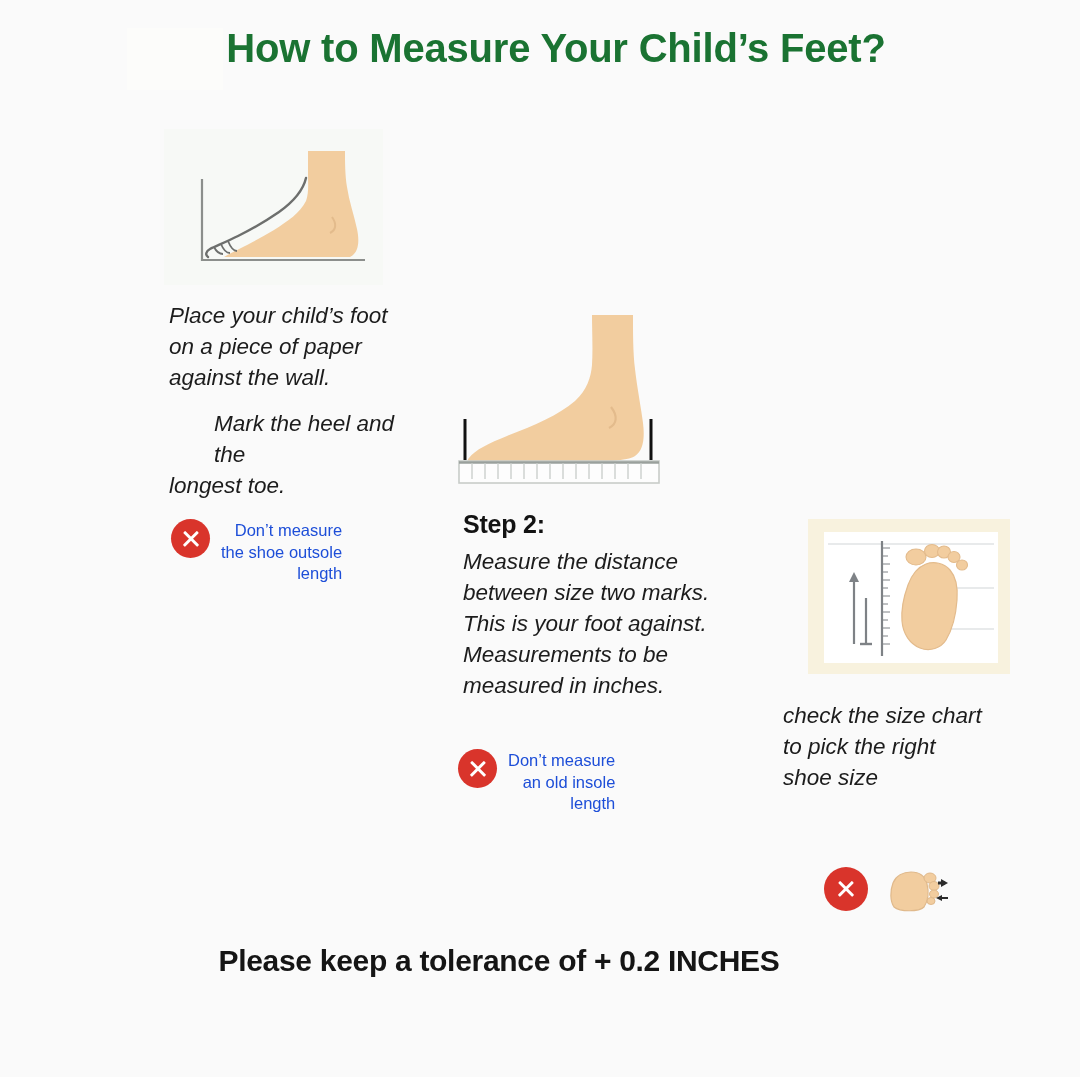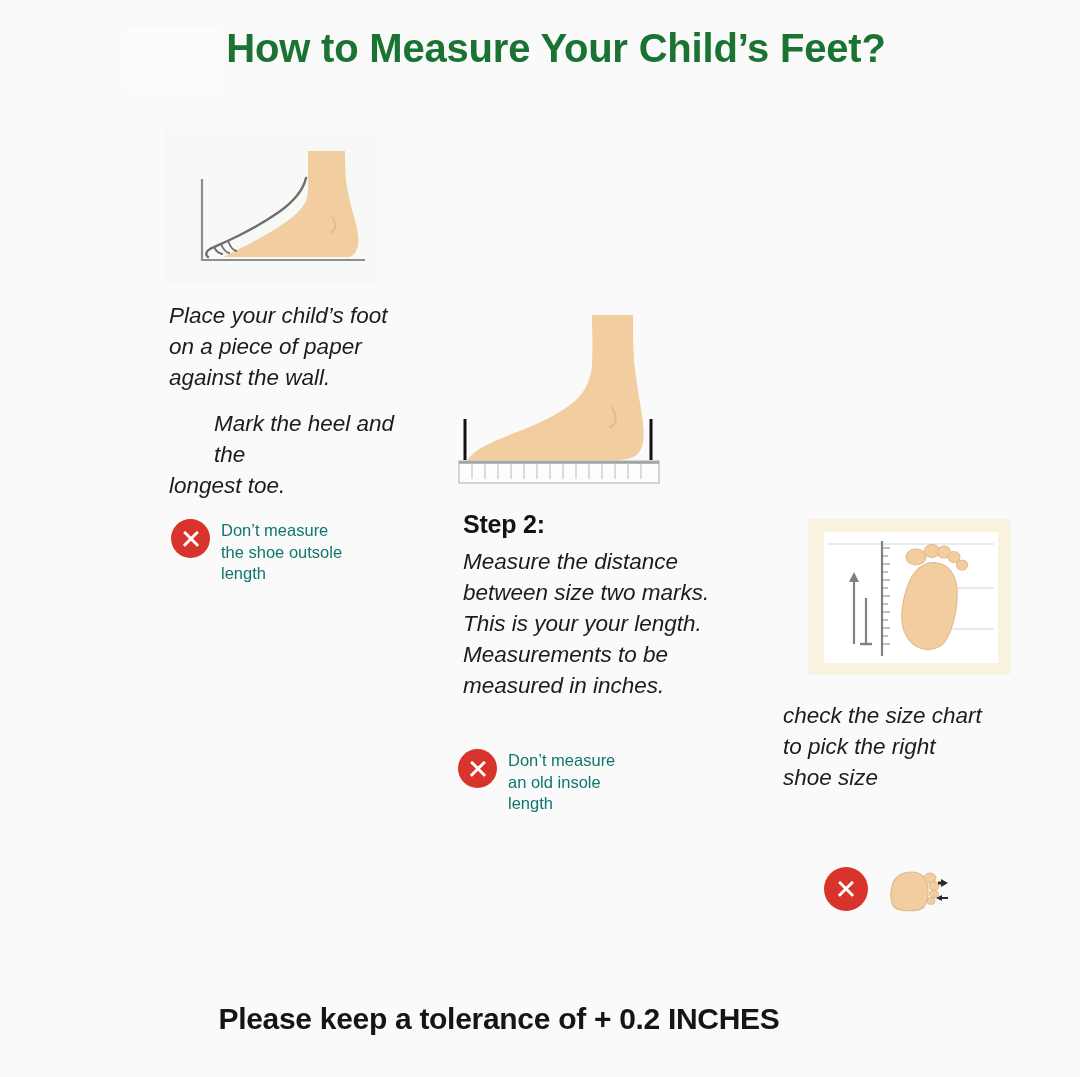--- a/index.html
+++ b/index.html
@@ -87,22 +87,23 @@
     width: 20px;
     height: 3.4px;
     background: #ffffff;
     border-radius: 1px;
   }
   .warn .circle::before { transform: translate(-50%,-50%) rotate(45deg); }
   .warn .circle::after  { transform: translate(-50%,-50%) rotate(-45deg); }
   .warn .wtext {
     font-size: 16.5px;
     line-height: 21.5px;
-    color: #0f766e;
+    color: #1d4ed8;
     padding-top: 1px;
+    text-align: right;
   }
   .warn .wtext p { margin: 0; }
 
   
   .s1-panel {
     position: absolute;
     left: 164px;
     top: 129px;
     width: 219px;
     height: 156px;
@@ -135,21 +136,21 @@
     height: 100%;
     background: #ffffff;
     position: relative;
     overflow: hidden;
   }
 
   
   .bottom-note {
     position: absolute;
     left: 0;
-    top: 1002px;
+    top: 944px;
     width: 998px;
     text-align: center;
     font-size: 30px;
     font-weight: bold;
     color: #151515;
     letter-spacing: -0.3px;
   }
 
   
   .footicon {
@@ -260,21 +261,21 @@
         <line x1="186" y1="168" x2="186" y2="184"></line>
       </g>
     </svg>
   </div>
 
   <div class="step-text" style="left:463px; top:510px; width:320px;">
     <div class="step-head">Step 2:</div>
     <div class="step-body">
       <p>Measure the distance</p>
       <p>between size two marks.</p>
-      <p>This is your your length.</p>
+      <p>This is your foot against.</p>
       <p>Measurements to be</p>
       <p>measured in inches.</p>
     </div>
   </div>
 
   <div class="warn" style="left:458px; top:749px;">
     <div class="circle"></div>
     <div class="wtext">
       <p>Don’t measure</p>
       <p>an old insole</p>

